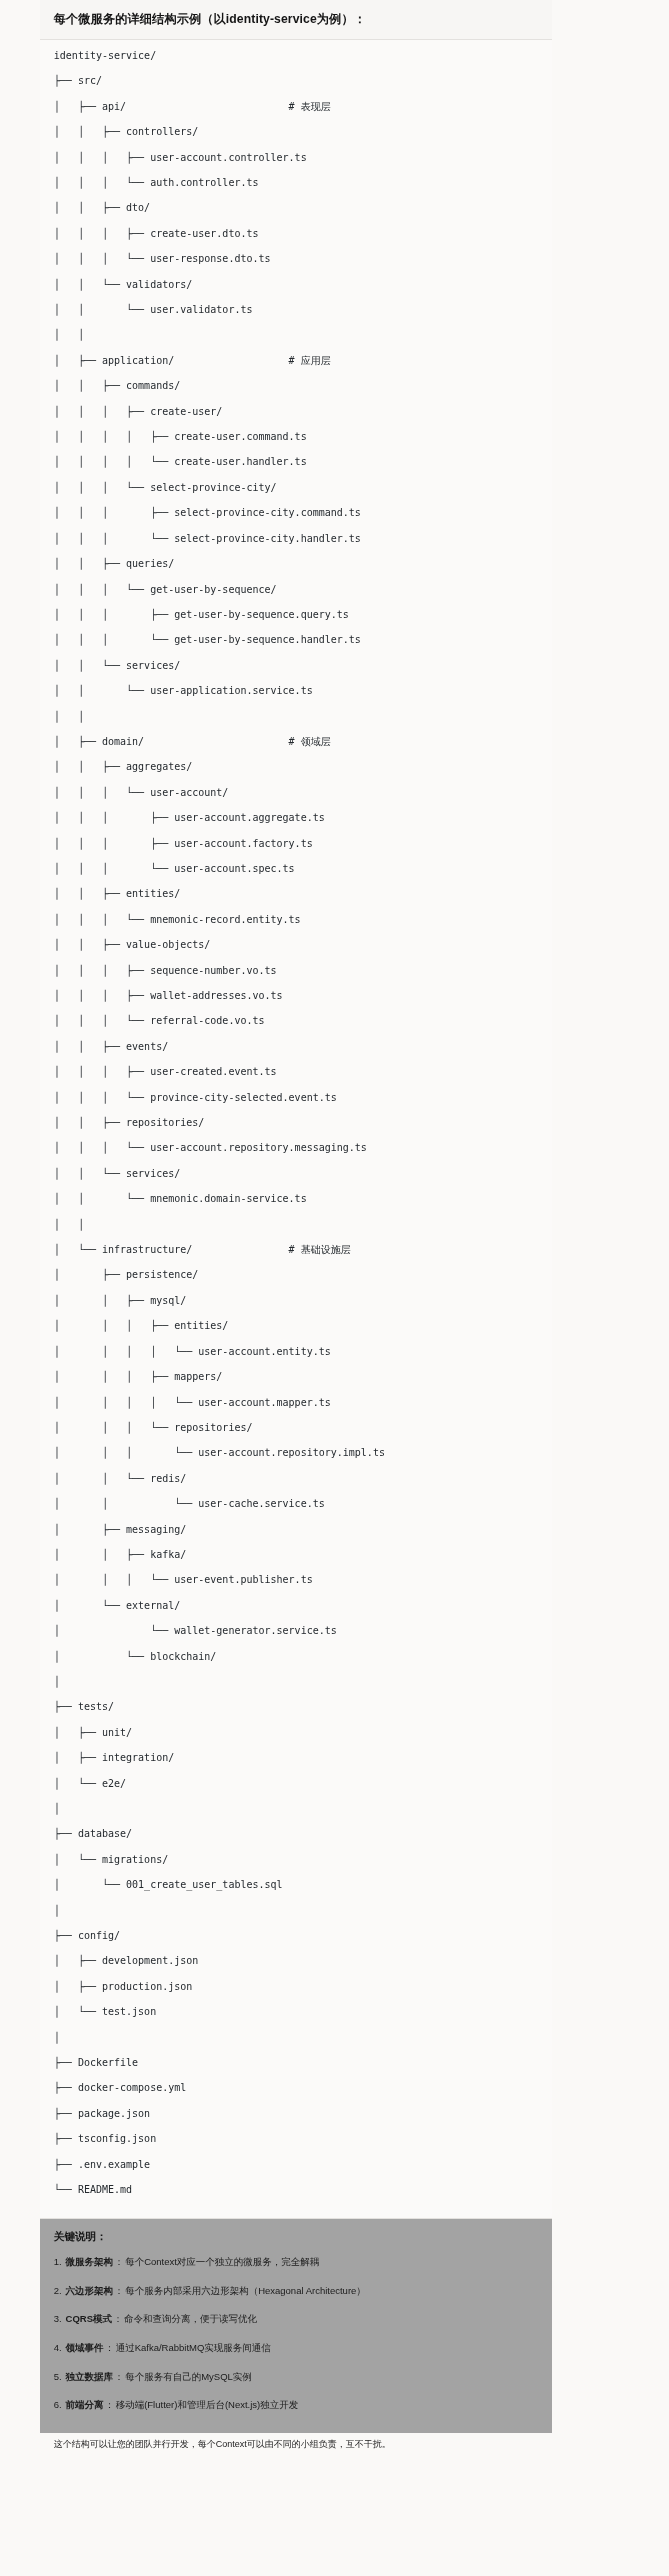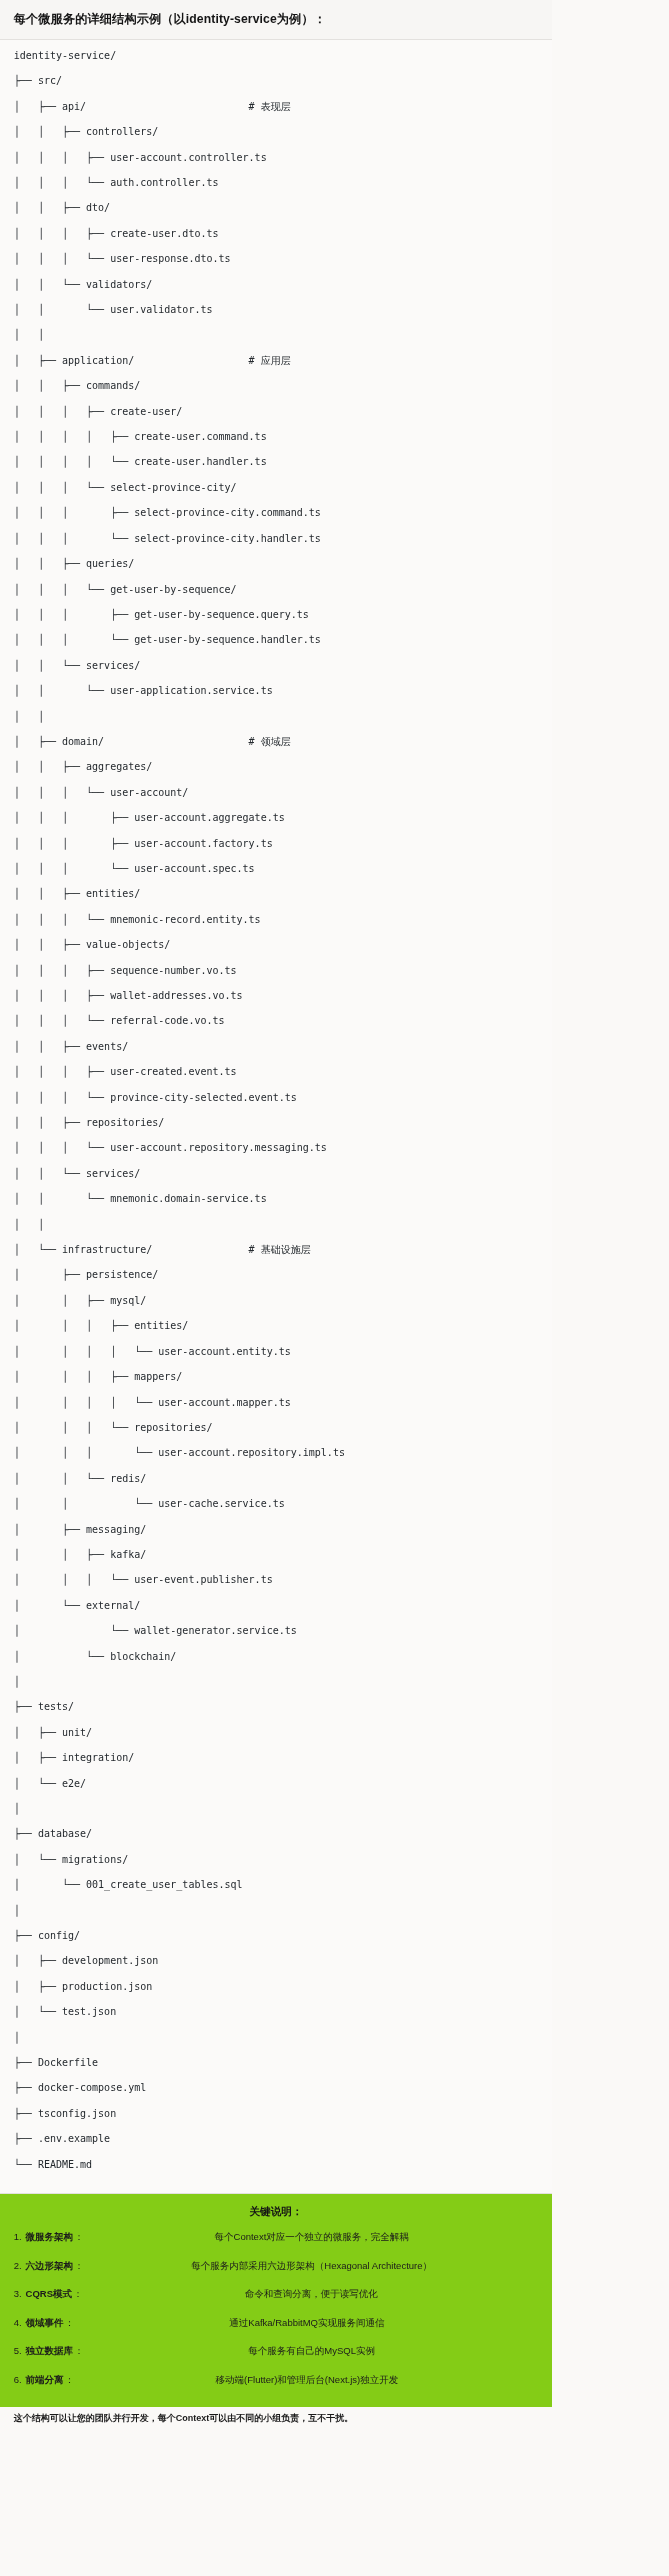--- a/index.html
+++ b/index.html
@@ -10,20 +10,21 @@
   body {
     width: 669px;
     font-family: "Liberation Sans", sans-serif;
     color: #1a1a1a;
     -webkit-font-smoothing: antialiased;
   }
   .page {
     width: 552px;
     box-sizing: border-box;
     background: #faf9f7;
+    padding-left: 40px;
   }
 
   
   .heading-block {
     padding: 11.3px 13.8px 10px 13.8px;
     background: #f7f6f4;
     border-bottom: 0.6px solid #e3e1de;
   }
   .heading-title {
     font-size: 12.2px;
@@ -51,22 +52,21 @@
   }
   .tree .line {
     white-space: pre;
     display: block;
     min-height: 12.7px;
   }
 
   
   .notes-block {
     padding: 10px 13.8px 6.3px 13.8px;
-    background: #84cc16;
-    text-align: center;
+    background: #a3a3a3;
   }
   .notes-title {
     font-size: 10.6px;
     font-weight: bold;
     color: #151515;
     margin: 0 0 11.3px 0;
     line-height: 1.4;
   }
   .notes-list {
     margin: 0;
@@ -100,21 +100,20 @@
   
   .footer-block {
     padding: 3.8px 13.8px 12.5px 13.8px;
     background: #faf9f7;
   }
   .footer-note {
     font-size: 9px;
     line-height: 1.6;
     color: #1b1b1b;
     margin: 0;
-    font-weight: bold;
   }
 </style>
 </head>
 <body>
 
 <div class="page">
 
   <div class="heading-block">
     <h1 class="heading-title">每个微服务的详细结构示例（以identity-service为例）：</h1>
   </div>
@@ -194,20 +193,21 @@
 <span class="line">│   └── migrations/</span>
 <span class="line">│       └── 001_create_user_tables.sql</span>
 <span class="line">│</span>
 <span class="line">├── config/</span>
 <span class="line">│   ├── development.json</span>
 <span class="line">│   ├── production.json</span>
 <span class="line">│   └── test.json</span>
 <span class="line">│</span>
 <span class="line">├── Dockerfile</span>
 <span class="line">├── docker-compose.yml</span>
+<span class="line">├── package.json</span>
 <span class="line">├── tsconfig.json</span>
 <span class="line">├── .env.example</span>
 <span class="line">└── README.md</span>
 </code></pre>
   </div>
 
   <div class="notes-block">
     <h2 class="notes-title">关键说明：</h2>
     <ol class="notes-list" id="notes-list">
         <li>

